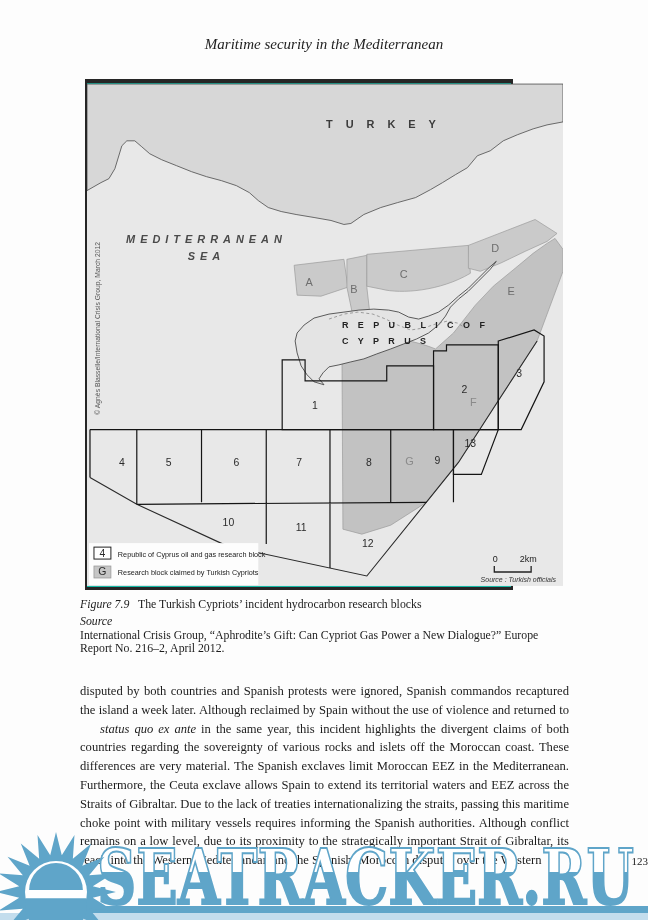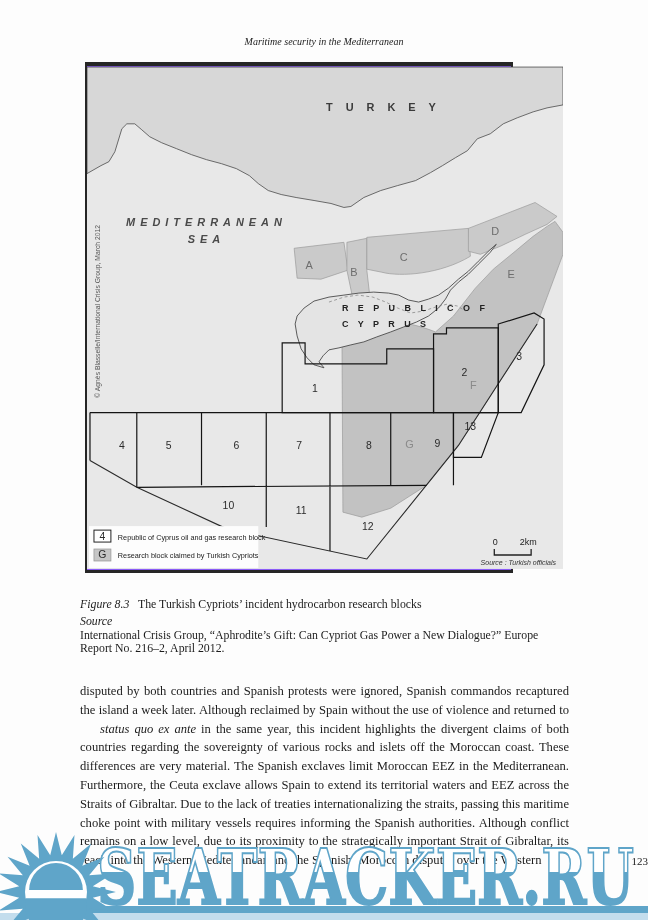--- a/index.html
+++ b/index.html
@@ -1,21 +1,21 @@
 <!DOCTYPE html>
 <html><head>
 <meta charset="utf-8">
 <style>
   html,body{margin:0;padding:0;}
   .page{position:relative;width:648px;height:920px;background:#fdfdfd;overflow:hidden;
         font-family:"Liberation Serif",serif;color:#1c1c1c;}
   .running-header{position:absolute;top:36px;left:0;width:100%;text-align:center;
-        font-style:italic;font-size:10px;color:#222;}
-  .map-frame{position:absolute;left:85px;top:62px;width:428px;height:511px;box-sizing:border-box;
-        border:2px solid #262626;border-top-width:4px;border-bottom-width:3px;background:#8b5cf6;}
+        font-style:italic;font-size:15px;color:#222;}
+  .map-frame{position:absolute;left:85px;top:79px;width:428px;height:511px;box-sizing:border-box;
+        border:2px solid #262626;border-top-width:4px;border-bottom-width:3px;background:#14b8a6;}
   .map-frame svg{display:block;}
 
   
   .t-country{font-family:"Liberation Sans",sans-serif;font-weight:bold;font-size:11px;
         letter-spacing:5px;fill:#3b3b3b;}
   .t-sea{font-family:"Liberation Sans",sans-serif;font-weight:bold;font-style:italic;
         font-size:11px;letter-spacing:5px;fill:#4a4a4a;}
   .t-republic{font-family:"Liberation Sans",sans-serif;font-weight:bold;font-size:9px;
         letter-spacing:3.5px;fill:#222;}
   .t-letter{font-family:"Liberation Sans",sans-serif;font-size:11px;fill:#6e6e6e;}
@@ -119,21 +119,21 @@
         <text class="t-scale" x="443" y="480" text-anchor="middle">2km</text>
         <path d="M409,484 L409,490 L446,490 L446,484" fill="none" stroke="#222" stroke-width="1.3"></path>
       </g>
       <text class="t-srcnote" x="471" y="500" text-anchor="end">Source : Turkish officials</text>
 
       <text class="t-credit" transform="translate(13,332) rotate(-90)">© Agnès Blasselle/International Crisis Group, March 2012</text>
     </svg>
   </div>
 
   <div class="caption">
-    <span class="cap-label">Figure 8.3</span>&nbsp;&nbsp;
+    <span class="cap-label">Figure 7.9</span>&nbsp;&nbsp;
     <span>The Turkish Cypriots’ incident hydrocarbon research blocks</span>
   </div>
   <div class="fig-source-label">Source</div>
   <div class="fig-source-text">International Crisis Group, “Aphrodite’s Gift: Can Cypriot Gas Power a New Dialogue?” Europe Report No. 216–2, April 2012.</div>
 
   <div class="body-text">
     <span>disputed by both countries and Spanish protests were ignored, Spanish commandos recaptured the island a week later. Although reclaimed by Spain without the use of violence and returned to </span><span class="ital">status quo ex ante</span><span> in the same year, this incident highlights the divergent claims of both countries regarding the sovereignty of various rocks and islets off the Moroccan coast. These differences are very material. The Spanish exclaves limit Moroccan EEZ in the Mediterranean. Furthermore, the Ceuta exclave allows Spain to extend its territorial waters and EEZ across the Straits of Gibraltar. Due to the lack of treaties internationalizing the straits, passing this maritime choke point with military vessels requires informing the Spanish authorities. Although conflict remains on a low level, due to its proximity to the strategically important Strait of Gibraltar, its reach into the Western Mediterranean and the Spanish–Moroccan disputes over the Western</span>
   </div>
 
   <div class="page-number">123</div>

